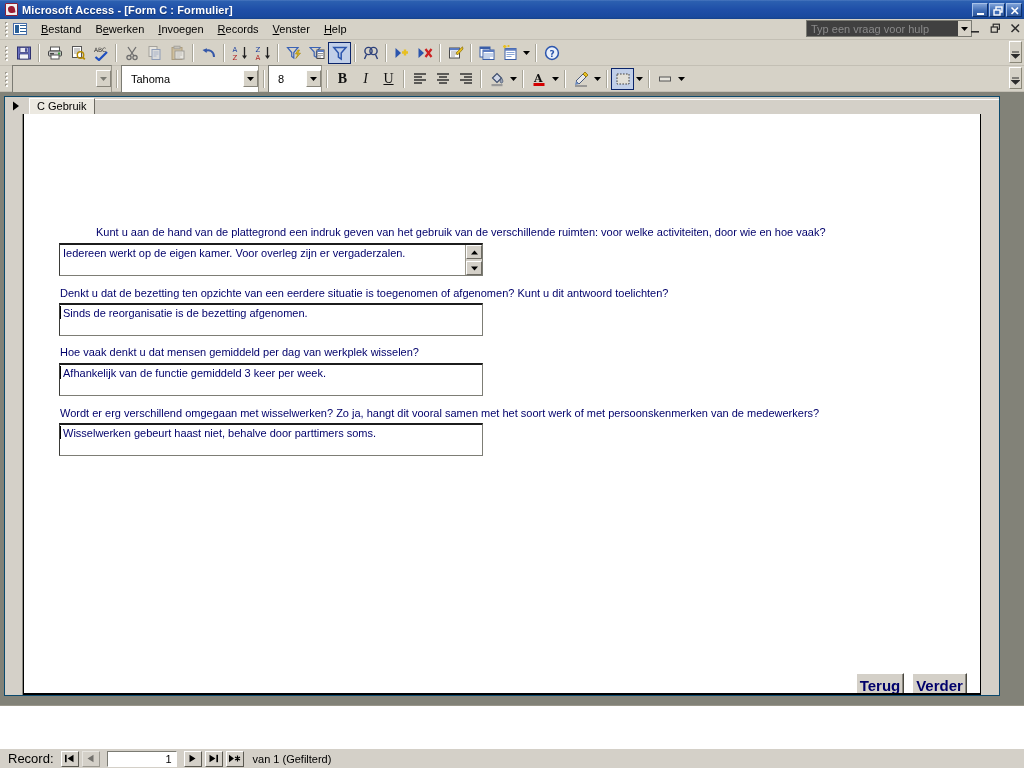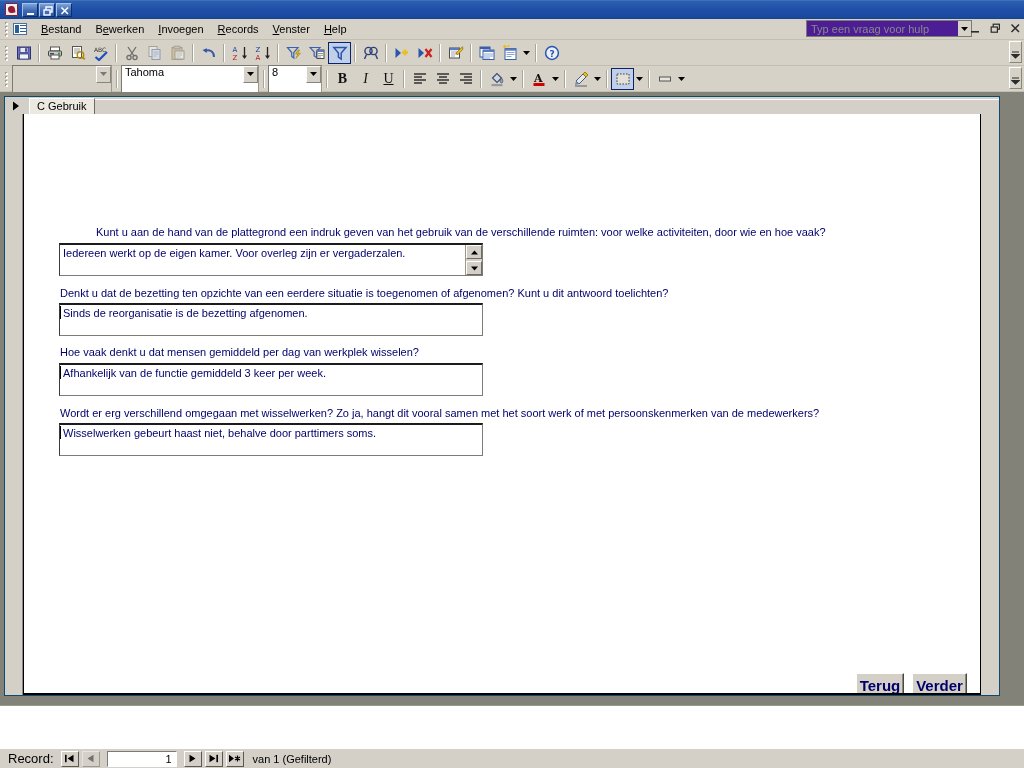--- a/index.html
+++ b/index.html
@@ -136,21 +136,21 @@
     cursor: default;
     white-space: nowrap;
   }
   .menu-item u { text-decoration: underline; }
   .ask-box {
     position: absolute;
     right: 66px;
     top: 1px;
     width: 152px;
     height: 17px;
-    background: #4c1d95;
+    background: #404040;
     border: 1px solid #7b7b73;
     border-right: none;
     box-sizing: border-box;
     display: flex; align-items: center;
     padding-left: 4px;
     color: #8a8a8a;
     font-size: 11px;
   }
   .ask-arrow {
     position: absolute;
@@ -226,22 +226,22 @@
   }
 
   
   .fcombo {
     height: 28px;
     background: #d6d2c7;
     border: 1px solid #9a978b;
     border-top-color: #7b7b73;
     border-left-color: #7b7b73;
     box-sizing: border-box;
-    display: flex; 
-    padding-left: 3px;
+    display: flex; align-items: center;
+    padding-left: 9px;
     font-size: 11px;
     color: #000;
     margin-right: 1px;
   }
   .fcombo.white { background: #ffffff; }
   .fcombo .cv { flex: 1; white-space: nowrap; overflow: hidden; }
   .fcombo .cbtn {
     width: 15px; height: 17px;
     background: #d6d2c7;
     border-left: 1px solid #fdfdfc;
@@ -450,20 +450,21 @@
 </style>
 </head>
 <body>
 
 <div class="app">
 
   <div class="titlebar">
     <div class="tb-icon">
       <div class="access-key"></div>
     </div>
+    <div class="title-text">Microsoft Access - [Form C : Formulier]</div>
     <div class="win-btns">
       <div class="win-btn">
         <svg width="10" height="10" viewBox="0 0 10 10">
             <rect x="1" y="7" width="7" height="2" fill="#fff"></rect>
           </svg>
       </div>
       <div class="win-btn">
         <svg width="10" height="10" viewBox="0 0 10 10">
           <rect x="3" y="1" width="6" height="5" fill="none" stroke="#fff" stroke-width="1.4"></rect>
           <rect x="1" y="4" width="6" height="5" fill="#3f6cb5" stroke="#fff" stroke-width="1.4"></rect>

